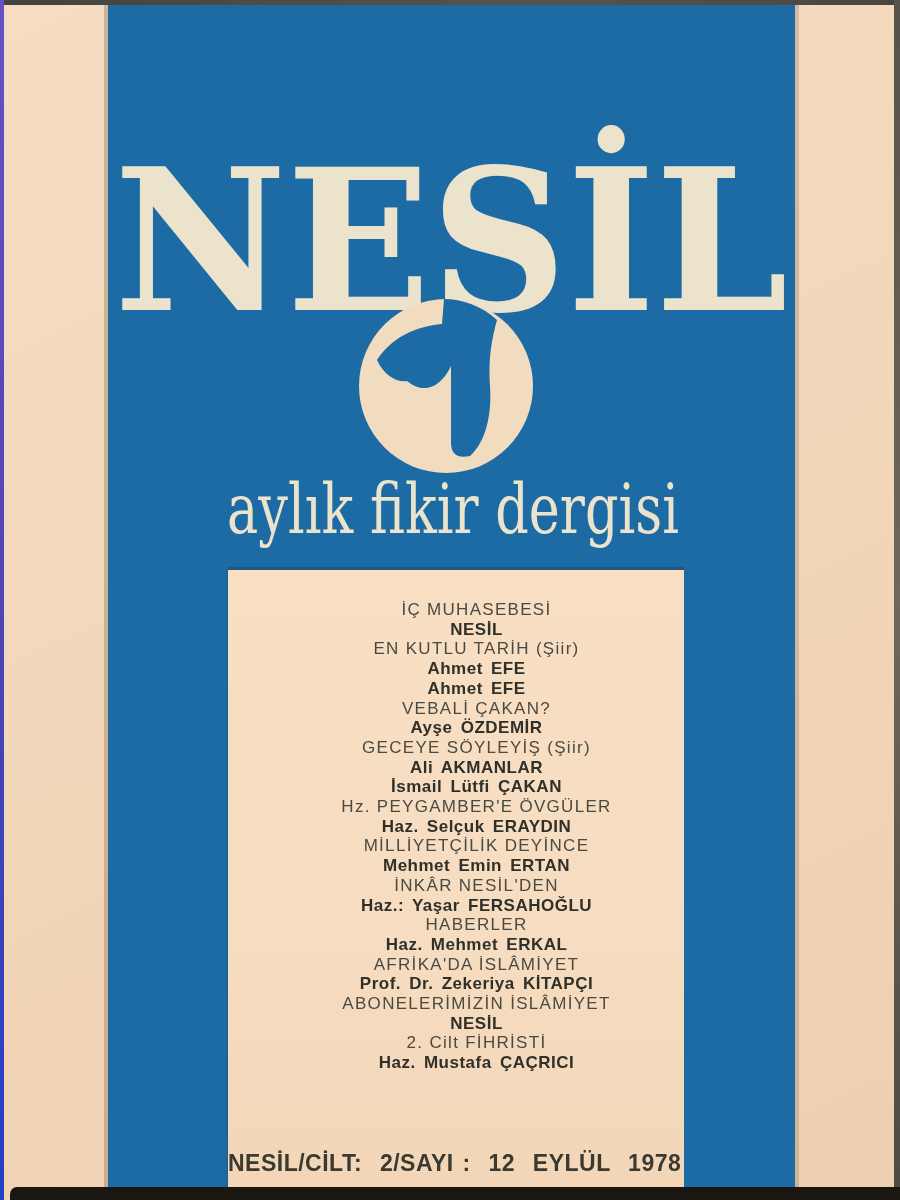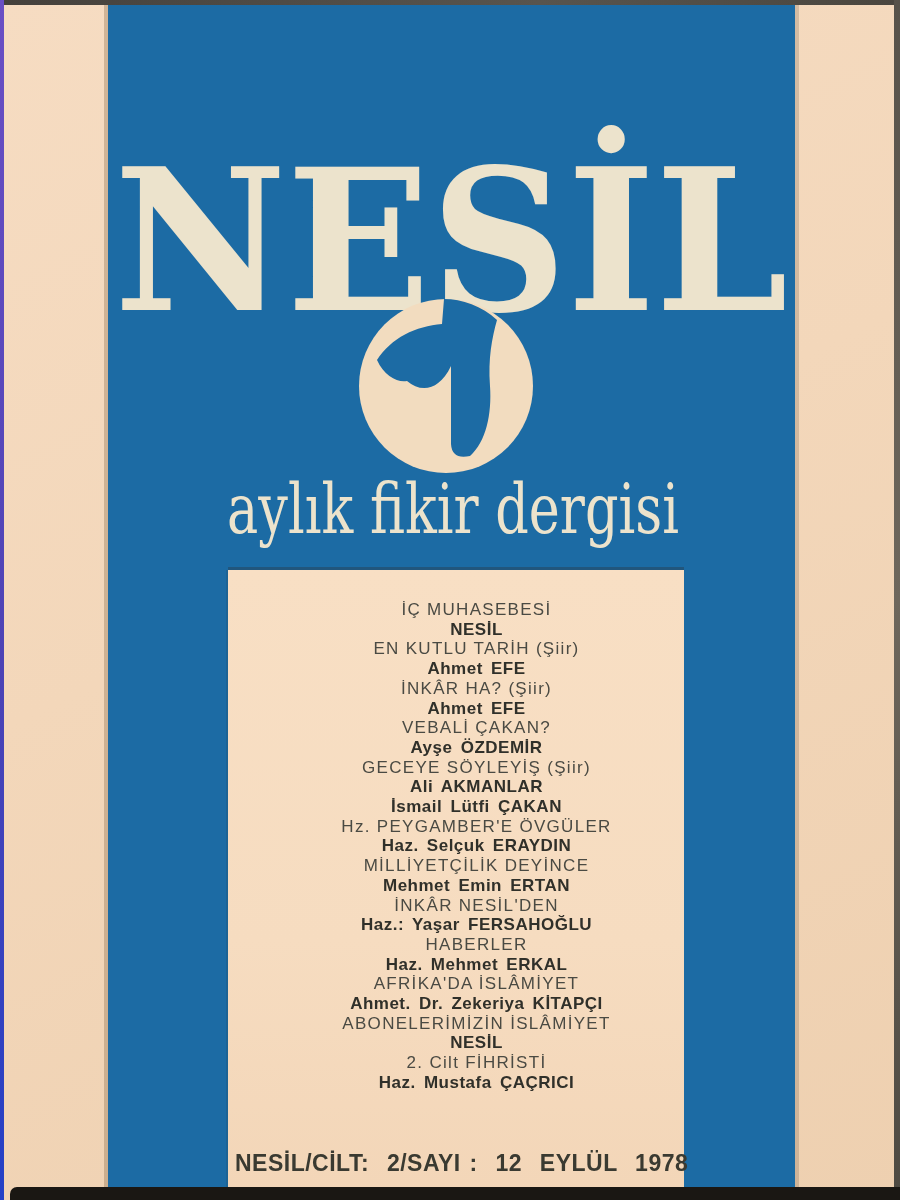--- a/index.html
+++ b/index.html
@@ -65,21 +65,20 @@
   .toc-bold    { color: #30302a; letter-spacing: 0.5px; font-weight: bold; word-spacing: 3px; }
   .issue-line {
     position: absolute; left: 0; right: 0; bottom: 10px;
     text-align: left;
     font-weight: bold;
     font-size: 23px;
     letter-spacing: 0.5px;
     word-spacing: 2px;
     white-space: pre;
     color: #3a3a31;
-    padding-left: 7px;
   }
 </style>
 </head>
 <body>
 
 <div class="page">
 
   <div class="edge-top"></div>
   <div class="edge-left"></div>
   <div class="edge-right"></div>
@@ -109,37 +108,36 @@
     <svg class="tagline" viewBox="0 0 687 100" xmlns="http://www.w3.org/2000/svg">
       <text class="tagline-text" x="345" y="73" text-anchor="middle" textLength="452" lengthAdjust="spacingAndGlyphs">aylık fikir dergisi</text>
     </svg>
 
     <div class="toc-box">
       <div class="toc-list">
           <div class="toc-line toc-regular">İÇ MUHASEBESİ</div>
           <div class="toc-line toc-bold">NESİL</div>
           <div class="toc-line toc-regular">EN KUTLU TARİH (Şiir)</div>
           <div class="toc-line toc-bold">Ahmet EFE</div>
-          <div class="toc-line toc-regular">İNKÂR HA? (Şiir)</div>
           <div class="toc-line toc-bold">Ahmet EFE</div>
           <div class="toc-line toc-regular">VEBALİ ÇAKAN?</div>
           <div class="toc-line toc-bold">Ayşe ÖZDEMİR</div>
           <div class="toc-line toc-regular">GECEYE SÖYLEYİŞ (Şiir)</div>
           <div class="toc-line toc-bold">Ali AKMANLAR</div>
           <div class="toc-line toc-bold">İsmail Lütfi ÇAKAN</div>
           <div class="toc-line toc-regular">Hz. PEYGAMBER'E ÖVGÜLER</div>
           <div class="toc-line toc-bold">Haz. Selçuk ERAYDIN</div>
           <div class="toc-line toc-regular">MİLLİYETÇİLİK DEYİNCE</div>
           <div class="toc-line toc-bold">Mehmet Emin ERTAN</div>
           <div class="toc-line toc-regular">İNKÂR NESİL'DEN</div>
           <div class="toc-line toc-bold">Haz.: Yaşar FERSAHOĞLU</div>
           <div class="toc-line toc-regular">HABERLER</div>
           <div class="toc-line toc-bold">Haz. Mehmet ERKAL</div>
           <div class="toc-line toc-regular">AFRİKA'DA İSLÂMİYET</div>
-          <div class="toc-line toc-bold">Ahmet. Dr. Zekeriya KİTAPÇI</div>
+          <div class="toc-line toc-bold">Prof. Dr. Zekeriya KİTAPÇI</div>
           <div class="toc-line toc-regular">ABONELERİMİZİN İSLÂMİYET</div>
           <div class="toc-line toc-bold">NESİL</div>
           <div class="toc-line toc-regular">2.  Cilt FİHRİSTİ</div>
           <div class="toc-line toc-bold">Haz. Mustafa ÇAÇRICI</div>
         </div>
       <div class="issue-line">NESİL/CİLT:  2/SAYI :  12  EYLÜL  1978</div>
     </div>
 
   </div>
 </div>

